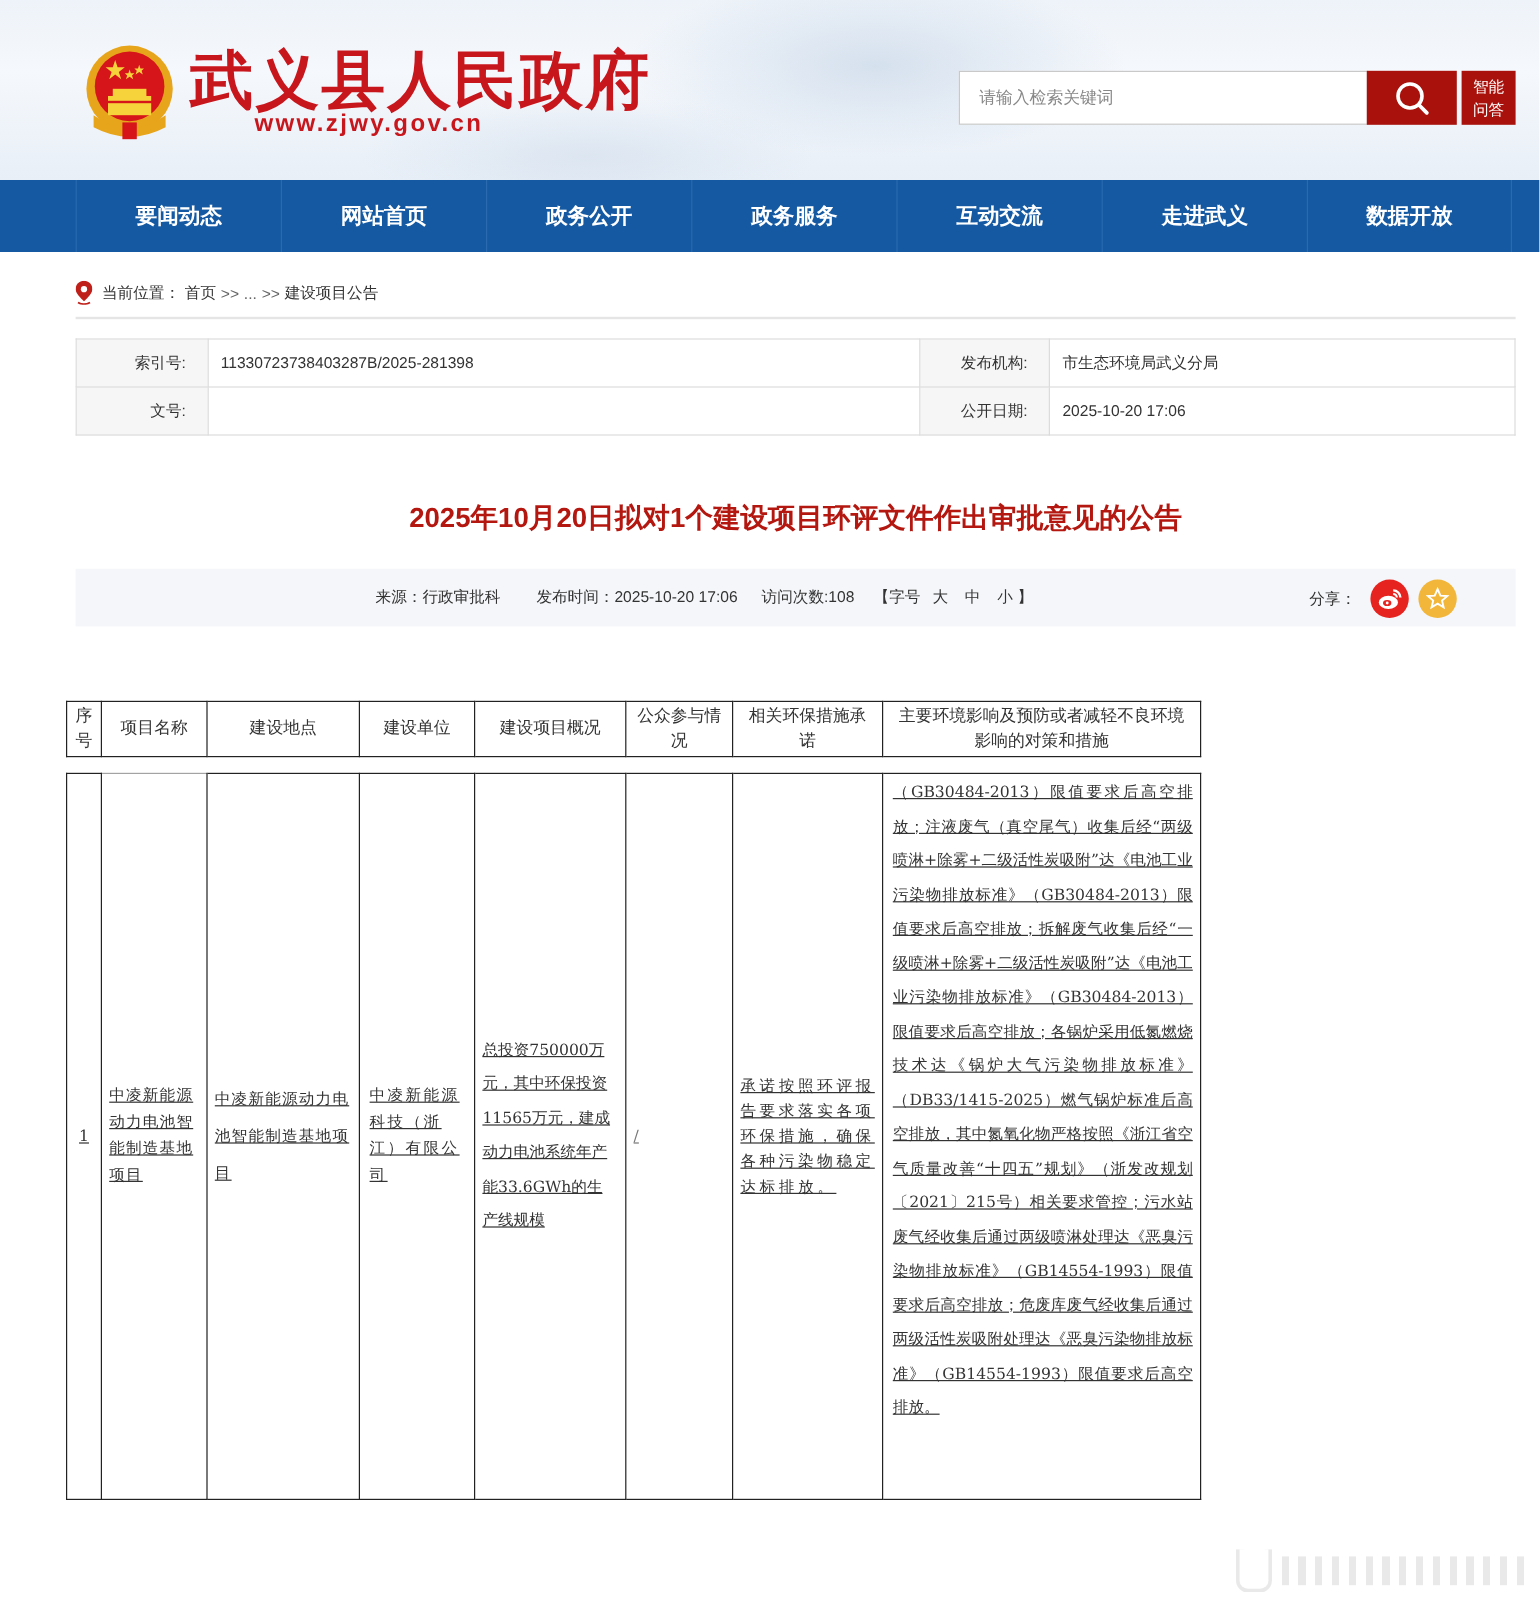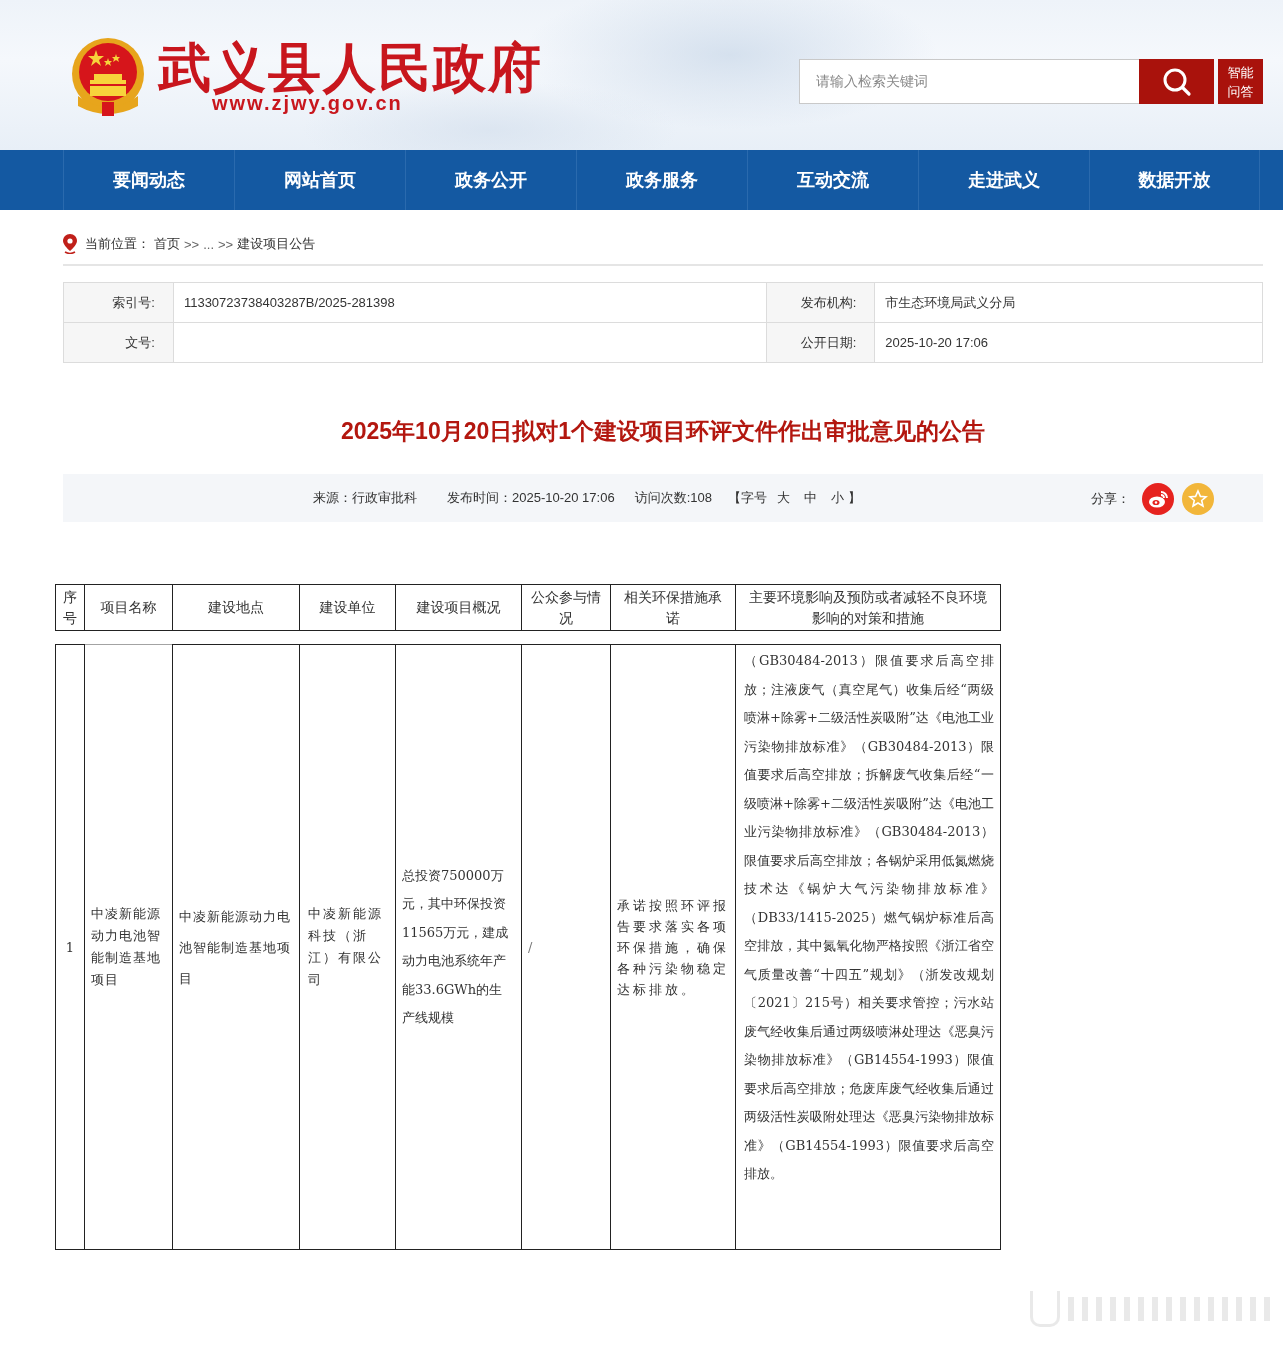--- a/index.html
+++ b/index.html
@@ -104,21 +104,21 @@
     font-family: "DejaVu Sans", sans-serif;
   }
   .cell-text {
     font-family: "DejaVu Serif", "Liberation Serif", serif;
     font-size: 13px; color: #333;
   }
   .gap-row td { border-top: none; border-bottom: none; height: 14px; }
   .gap-row td.first { border-left: 1px solid #222; }
   .col-impact p { line-height: 28.5px; padding: 0 6px 0 8px; text-align: justify; }
   .top-row td { vertical-align: top; height: 140px; border-bottom: none; }
-  .main-row td { vertical-align: middle; border-top: none; }
+  .main-row td { vertical-align: middle; border-top: none; text-decoration: underline; }
   .watermark {
     position: absolute; left: 1030px; top: 1290px; width: 240px; height: 38px;
     opacity: 0.12; display: flex; align-items: center; gap: 8px;
   }
 </style>
 </head>
 <body>
 
 <div class="header">
   <div class="cloud1"></div>

